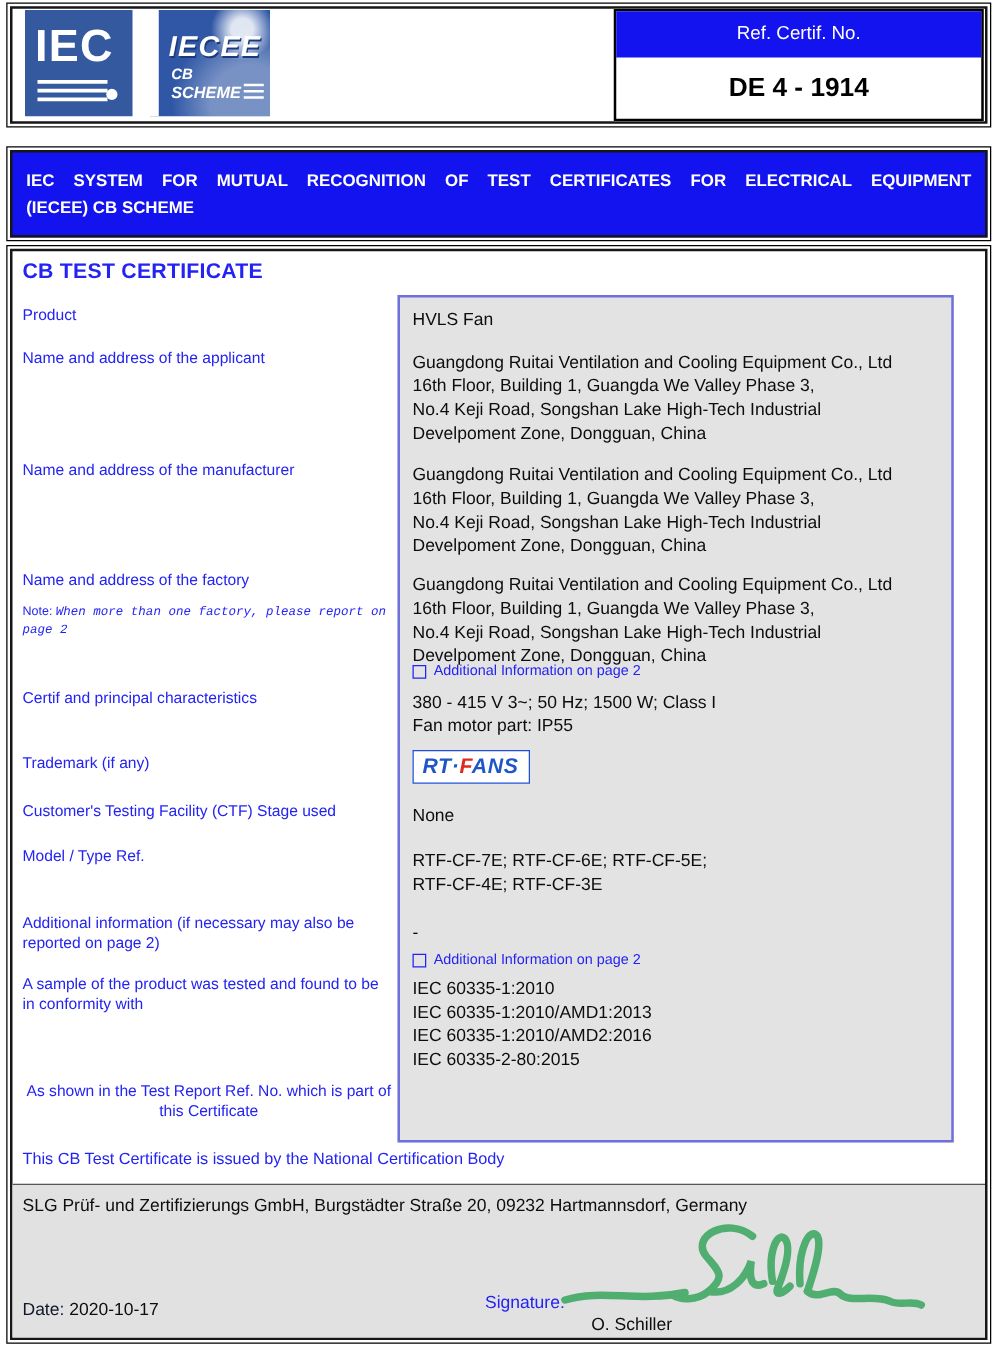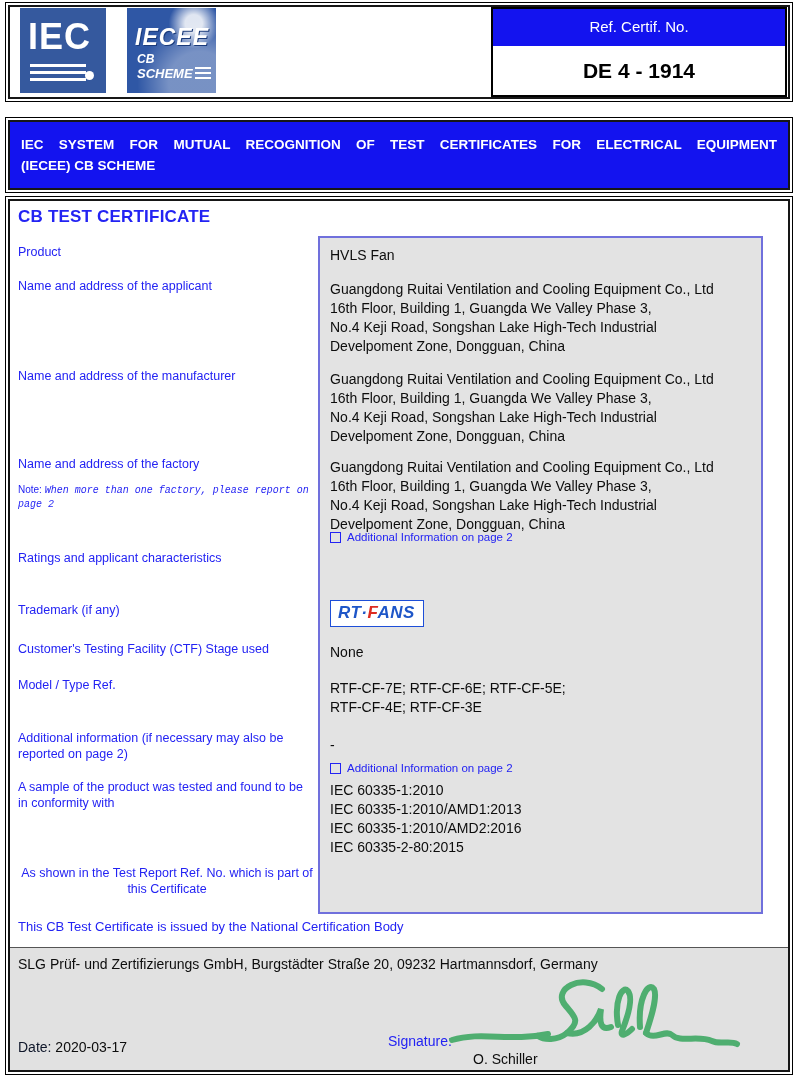--- a/index.html
+++ b/index.html
@@ -111,21 +111,21 @@
   <div class="outerbox" style="left:5px; top:196px; width:788px; height:879px;">
     <div class="main-content">
 
       <div class="page-title">CB TEST CERTIFICATE</div>
 
       <div class="lbl" style="top:43px;">Product</div>
       <div class="lbl" style="top:77px;">Name and address of the applicant</div>
       <div class="lbl" style="top:167px;">Name and address of the manufacturer</div>
       <div class="lbl" style="top:255px;">Name and address of the factory</div>
       <div class="note-lbl" style="top:282px;"><span>Note: </span><span class="it">When more than one factory, please report on page 2</span></div>
-      <div class="lbl" style="top:349px;">Ratings and applicant characteristics</div>
+      <div class="lbl" style="top:349px;">Certif and principal characteristics</div>
       <div class="lbl" style="top:401px;">Trademark (if any)</div>
       <div class="lbl" style="top:440px;">Customer's Testing Facility (CTF) Stage used</div>
       <div class="lbl" style="top:476px;">Model / Type Ref.</div>
       <div class="lbl" style="top:529px;">Additional information (if necessary may also be reported on page 2)</div>
       <div class="lbl" style="top:578px;">A sample of the product was tested and found to be in conformity with</div>
       <div class="lbl" style="top:664px;text-align:center;">As shown in the Test Report Ref. No. which is part of this Certificate</div>
 
       <div class="values-box">
         <div class="val" style="top:8px;">HVLS Fan</div>
         <div class="val" style="top:42px;">Guangdong Ruitai Ventilation and Cooling Equipment Co., Ltd
@@ -139,20 +139,22 @@
         <div class="val" style="top:220px;">Guangdong Ruitai Ventilation and Cooling Equipment Co., Ltd
 16th Floor, Building 1, Guangda We Valley Phase 3,
 No.4 Keji Road, Songshan Lake High-Tech Industrial
 Develpoment Zone, Dongguan, China</div>
 
         <div class="chkrow" style="top:293px;">
           <div class="chkbox"></div>
           <div class="chktxt">Additional Information on page 2</div>
         </div>
 
+        <div class="val" style="top:314px;">380 - 415 V 3~; 50 Hz; 1500 W; Class I
+Fan motor part: IP55</div>
 
         <div class="tm-logo"><span class="tm-blue">RT·</span><span class="tm-red">F</span><span class="tm-blue">ANS</span></div>
 
         <div class="val" style="top:405px;">None</div>
         <div class="val" style="top:441px;">RTF-CF-7E; RTF-CF-6E; RTF-CF-5E;
 RTF-CF-4E; RTF-CF-3E</div>
         <div class="val" style="top:498px;">-</div>
 
         <div class="chkrow" style="top:524px;">
           <div class="chkbox"></div>
@@ -164,21 +166,21 @@
 IEC 60335-1:2010/AMD2:2016
 IEC 60335-2-80:2015</div>
       </div>
 
       <div class="issued-note">This CB Test Certificate is issued by the National Certification Body</div>
 
       <div class="footer">
         <div class="issuer">SLG Prüf- und Zertifizierungs GmbH, Burgstädter Straße 20, 09232 Hartmannsdorf, Germany</div>
         <div class="date-line">
           <span class="b">Date:</span>
-          <span class="v">2020-03-17</span>
+          <span class="v">2020-10-17</span>
         </div>
         <div class="sig-label">Signature:</div>
         <svg class="sig-svg" width="295" height="92" viewBox="0 0 295 92">
           <g fill="none" stroke="#4FAE70" stroke-width="6" stroke-linecap="round">
             <path d="M4,64 C34,55 62,66 100,58"></path>
             <path d="M154,13 C134,-3 104,13 117,29 C127,41 133,45 119,57 C109,65 96,64 90,60"></path>
             <path d="M119,57 C137,61 149,45 153,33 C151,47 153,55 163,51"></path>
             <path d="M170,49 C166,25 174,9 180,15 C186,23 178,45 174,55 C172,61 178,59 184,53"></path>
             <path d="M192,51 C190,23 200,5 206,13 C210,21 202,45 198,57"></path>
             <path d="M198,57 C206,65 218,53 224,59 C232,67 250,59 264,65 C272,69 282,64 289,68"></path>

